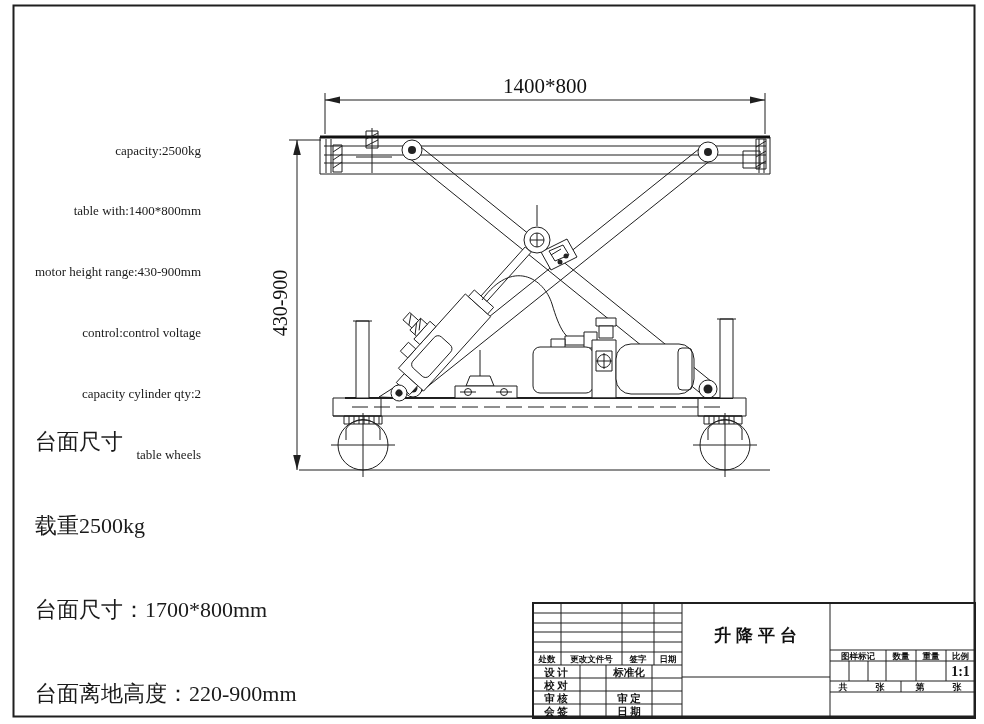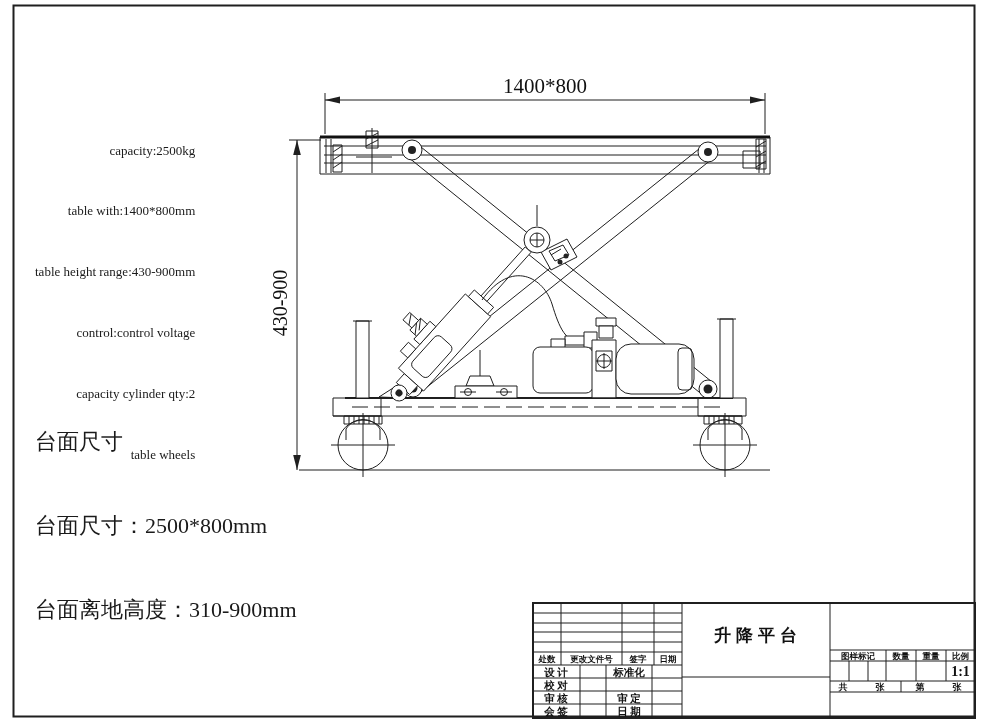--- a/index.html
+++ b/index.html
@@ -24,30 +24,31 @@
   .tb-scale{font-size:14px;font-weight:bold;}
 </style>
 </head>
 <body>
 
 <div class="sheet">
 
   <div class="specs-en">
     <div>capacity:2500kg</div>
     <div>table with:1400*800mm</div>
-    <div>table height range:430-900mm</div>
+    <div>motor height range:430-900mm</div>
     <div>control:control voltage</div>
     <div>capacity cylinder qty:2</div>
     <div>table wheels</div>
   </div>
 
   <div class="specs-zh">
     <div>台面尺寸</div>
-    <div>台面尺寸：2500*800mm</div>
-    <div>台面离地高度：310-900mm</div>
+    <div>载重2500kg</div>
+    <div>台面尺寸：1700*800mm</div>
+    <div>台面离地高度：220-900mm</div>
     
     
     
     
     
   </div>
 
   <svg width="984" height="724" viewBox="0 0 984 724">
 
     <rect x="13.5" y="5.5" width="961" height="711" class="ln2"></rect>

